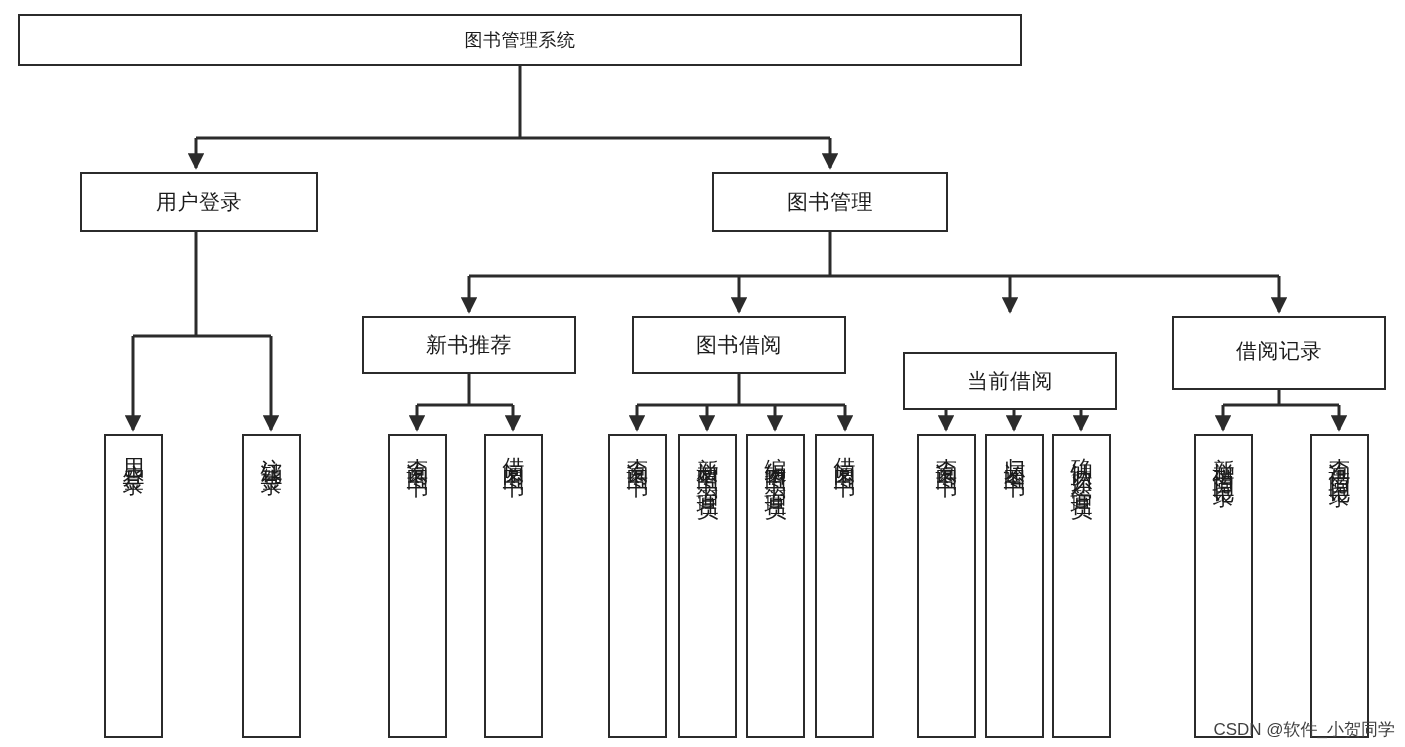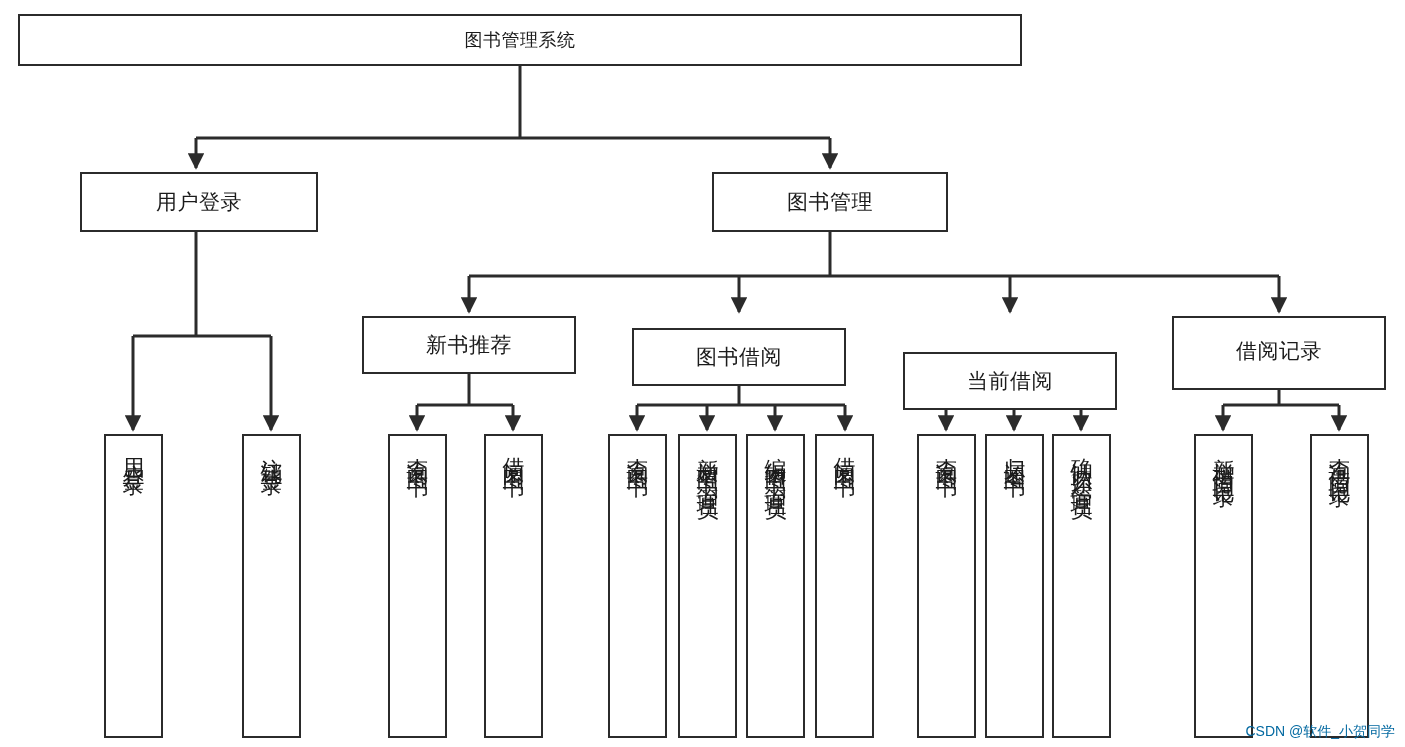--- a/index.html
+++ b/index.html
@@ -42,22 +42,22 @@
     font-size:22px;
     line-height:1.0;
     letter-spacing:6px;
     white-space:normal;
     max-height:290px;
   }
   .watermark{
     position:absolute;
     right:10px;
     bottom:6px;
-    font-size:14px;
-    color:#0369a1;
+    font-size:17px;
+    color:#404040;
     white-space:nowrap;
     user-select:none;
   }
 </style>
 </head>
 <body>
 
 <div id="canvas">
 
   <svg class="wires" viewBox="0 0 1405 747" xmlns="http://www.w3.org/2000/svg">
@@ -117,21 +117,21 @@
   <div class="node h" style="left:80px;top:172px;width:238px;height:60px;">
     <span class="lbl">用户登录</span>
   </div>
   <div class="node h" style="left:362px;top:316px;width:214px;height:58px;">
     <span class="lbl">新书推荐</span>
   </div>
 
   <div class="node h" style="left:712px;top:172px;width:236px;height:60px;">
     <span class="lbl">图书管理</span>
   </div>
-  <div class="node h" style="left:632px;top:316px;width:214px;height:58px;margin-top:12px;">
+  <div class="node h" style="left:632px;top:316px;width:214px;height:58px;">
     <span class="lbl">图书借阅</span>
   </div>
   <div class="node h" style="left:903px;top:316px;width:214px;height:58px;margin-top:36px;">
     <span class="lbl">当前借阅</span>
   </div>
   <div class="node h" style="left:1172px;top:316px;width:214px;height:74px;font-family:Liberation Mono, monospace;">
     <span class="lbl">借阅记录</span>
   </div>
 
   <div class="node v" style="left:104px;top:434px;width:59px;height:304px;">

